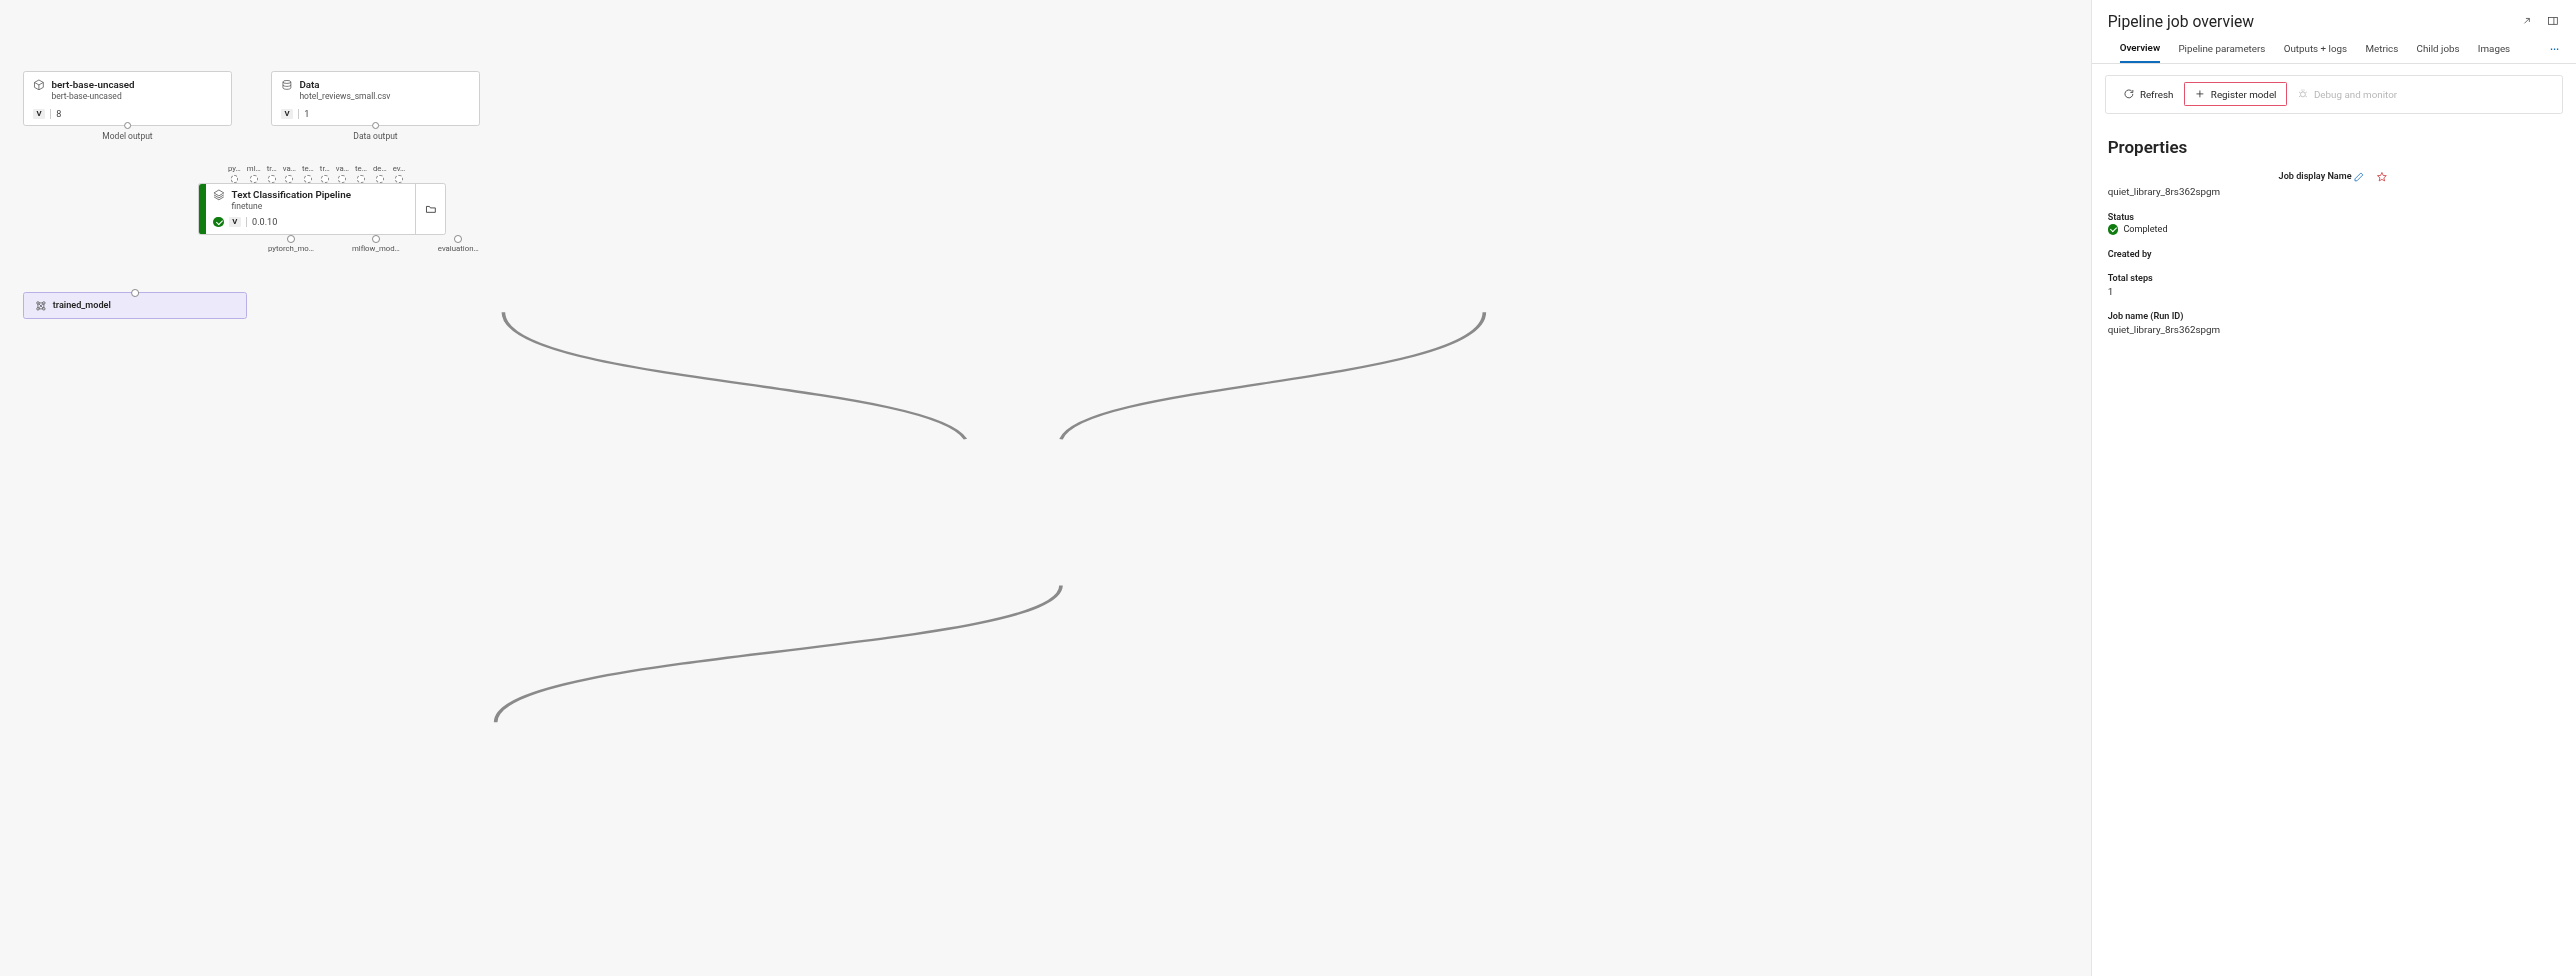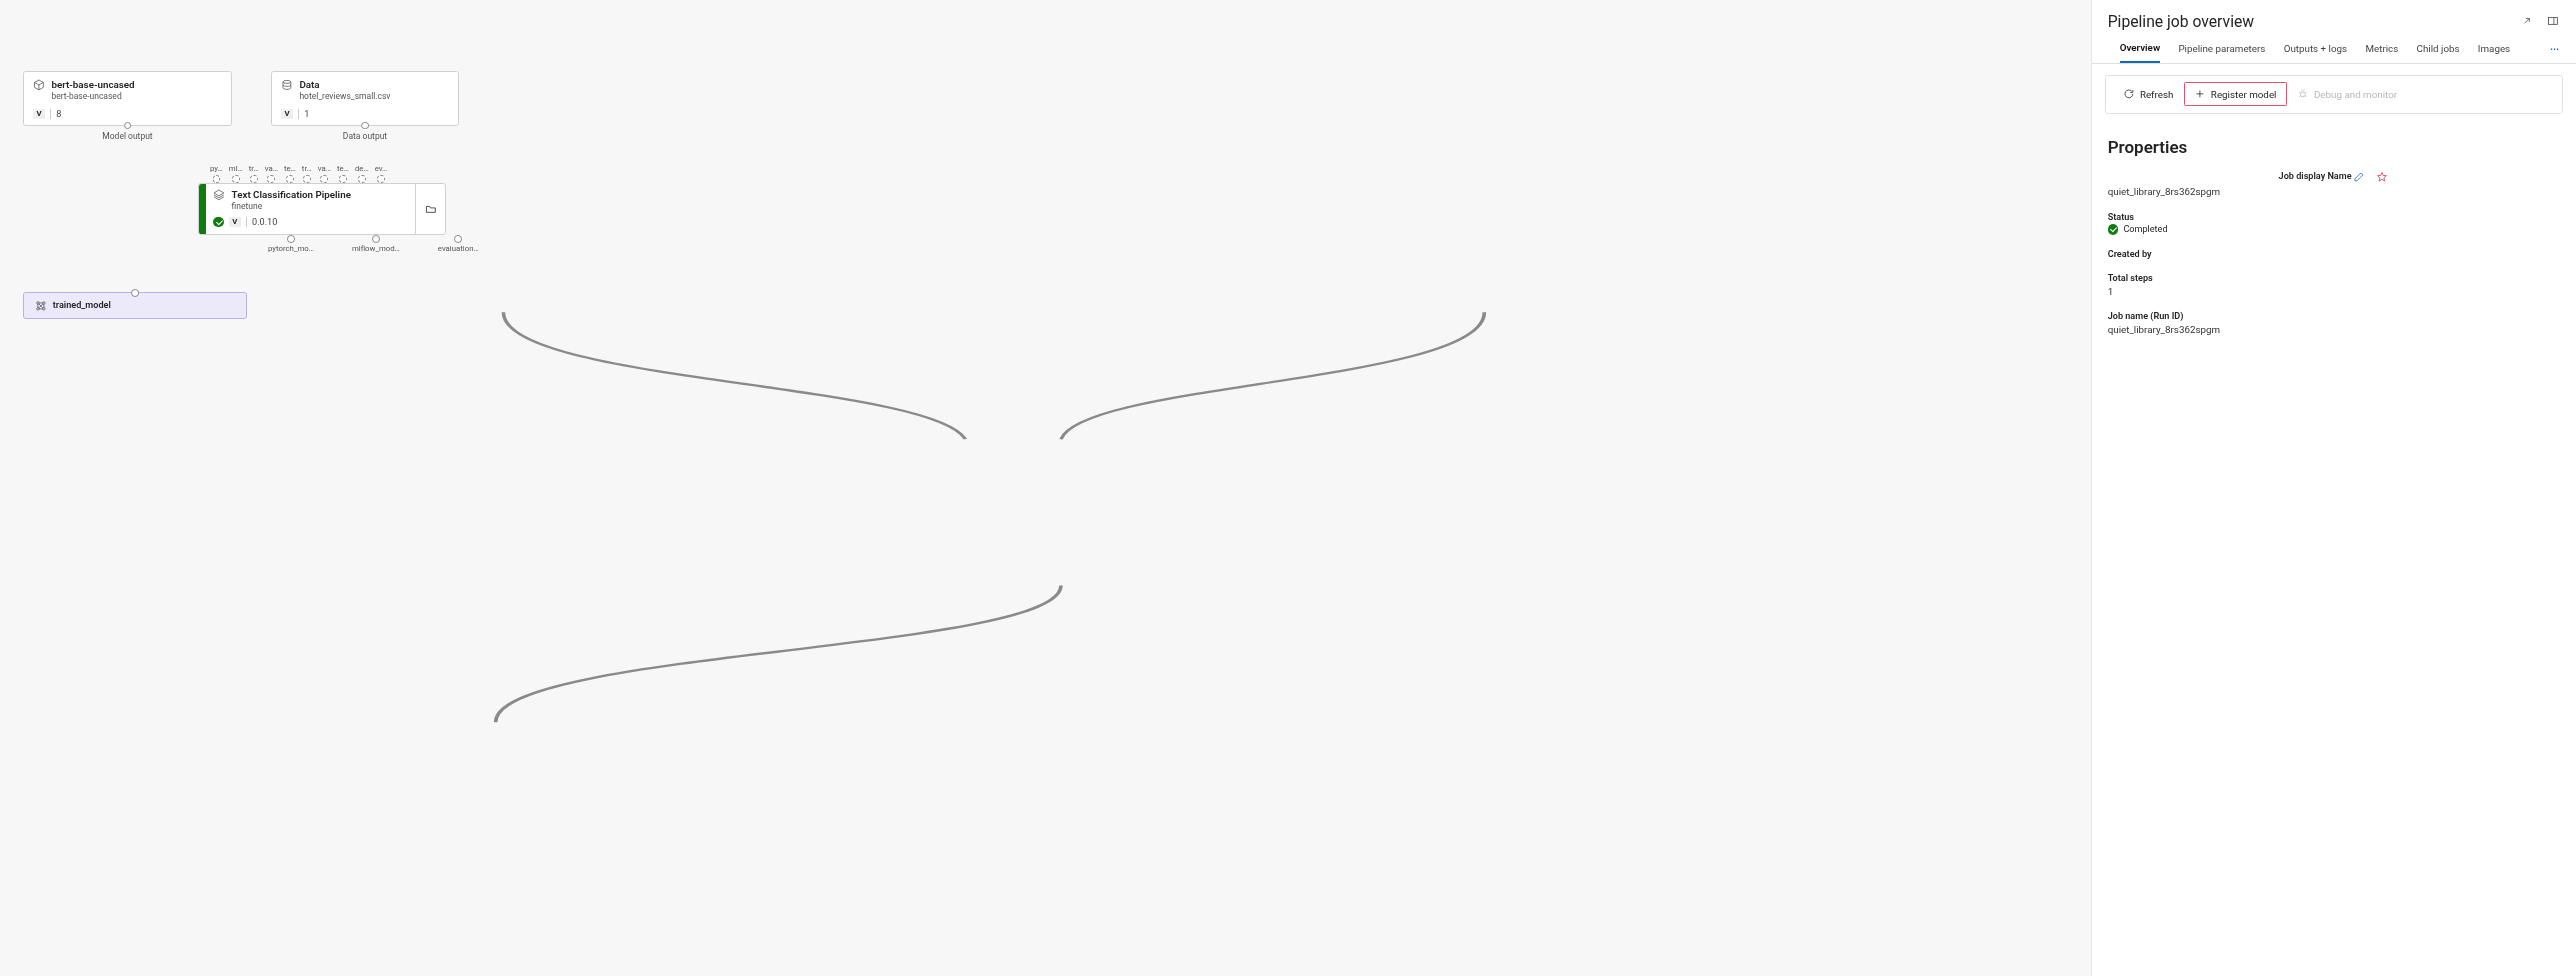--- a/index.html
+++ b/index.html
@@ -121,21 +121,21 @@
       </div>
     </div>
     <div class="node-footer">
       <span class="ver-badge">V</span>
       <span class="ver-num">8</span>
     </div>
     <span class="port" style="left:50%; bottom:-3.9px; transform:translateX(-50%);"></span>
     <span class="port-label" style="left:50%; bottom:-15.7px; transform:translateX(-50%);">Model output</span>
   </div>
 
-  <div class="node" style="left:271px; top:71px; width:188px;">
+  <div class="node" style="left:271px; top:71px; width:209px;">
     <div class="node-header">
       <span class="node-icon">
         <svg class="ic" viewBox="0 0 24 24">
             <ellipse cx="12" cy="6" rx="8" ry="3"></ellipse>
             <path d="M4 6v12c0 1.7 3.6 3 8 3s8-1.3 8-3V6"></path>
             <path d="M4 12c0 1.7 3.6 3 8 3s8-1.3 8-3"></path>
           </svg>
       </span>
       <div>
         <div class="node-title">Data</div>
@@ -170,21 +170,21 @@
         <span class="ver-badge">V</span>
         <span class="ver-num">0.0.10</span>
       </div>
     </div>
     <div class="pipe-side">
       <svg class="ic" viewBox="0 0 24 24">
           <path d="M3 7h6l2 3h10v9H3z"></path>
         </svg>
     </div>
 
-    <div class="in-port-row" style="top:-19.6px; left:11px;gap:6px;">
+    <div class="in-port-row" style="top:-19.6px; left:29px;gap:6px;">
 
     <div class="port-col">
           <span class="lab">py…</span>
           <span class="port" style="position:static; border-style:dashed;"></span>
         </div>
         <div class="port-col">
           <span class="lab">ml…</span>
           <span class="port" style="position:static; border-style:dashed;"></span>
         </div>
         <div class="port-col">

